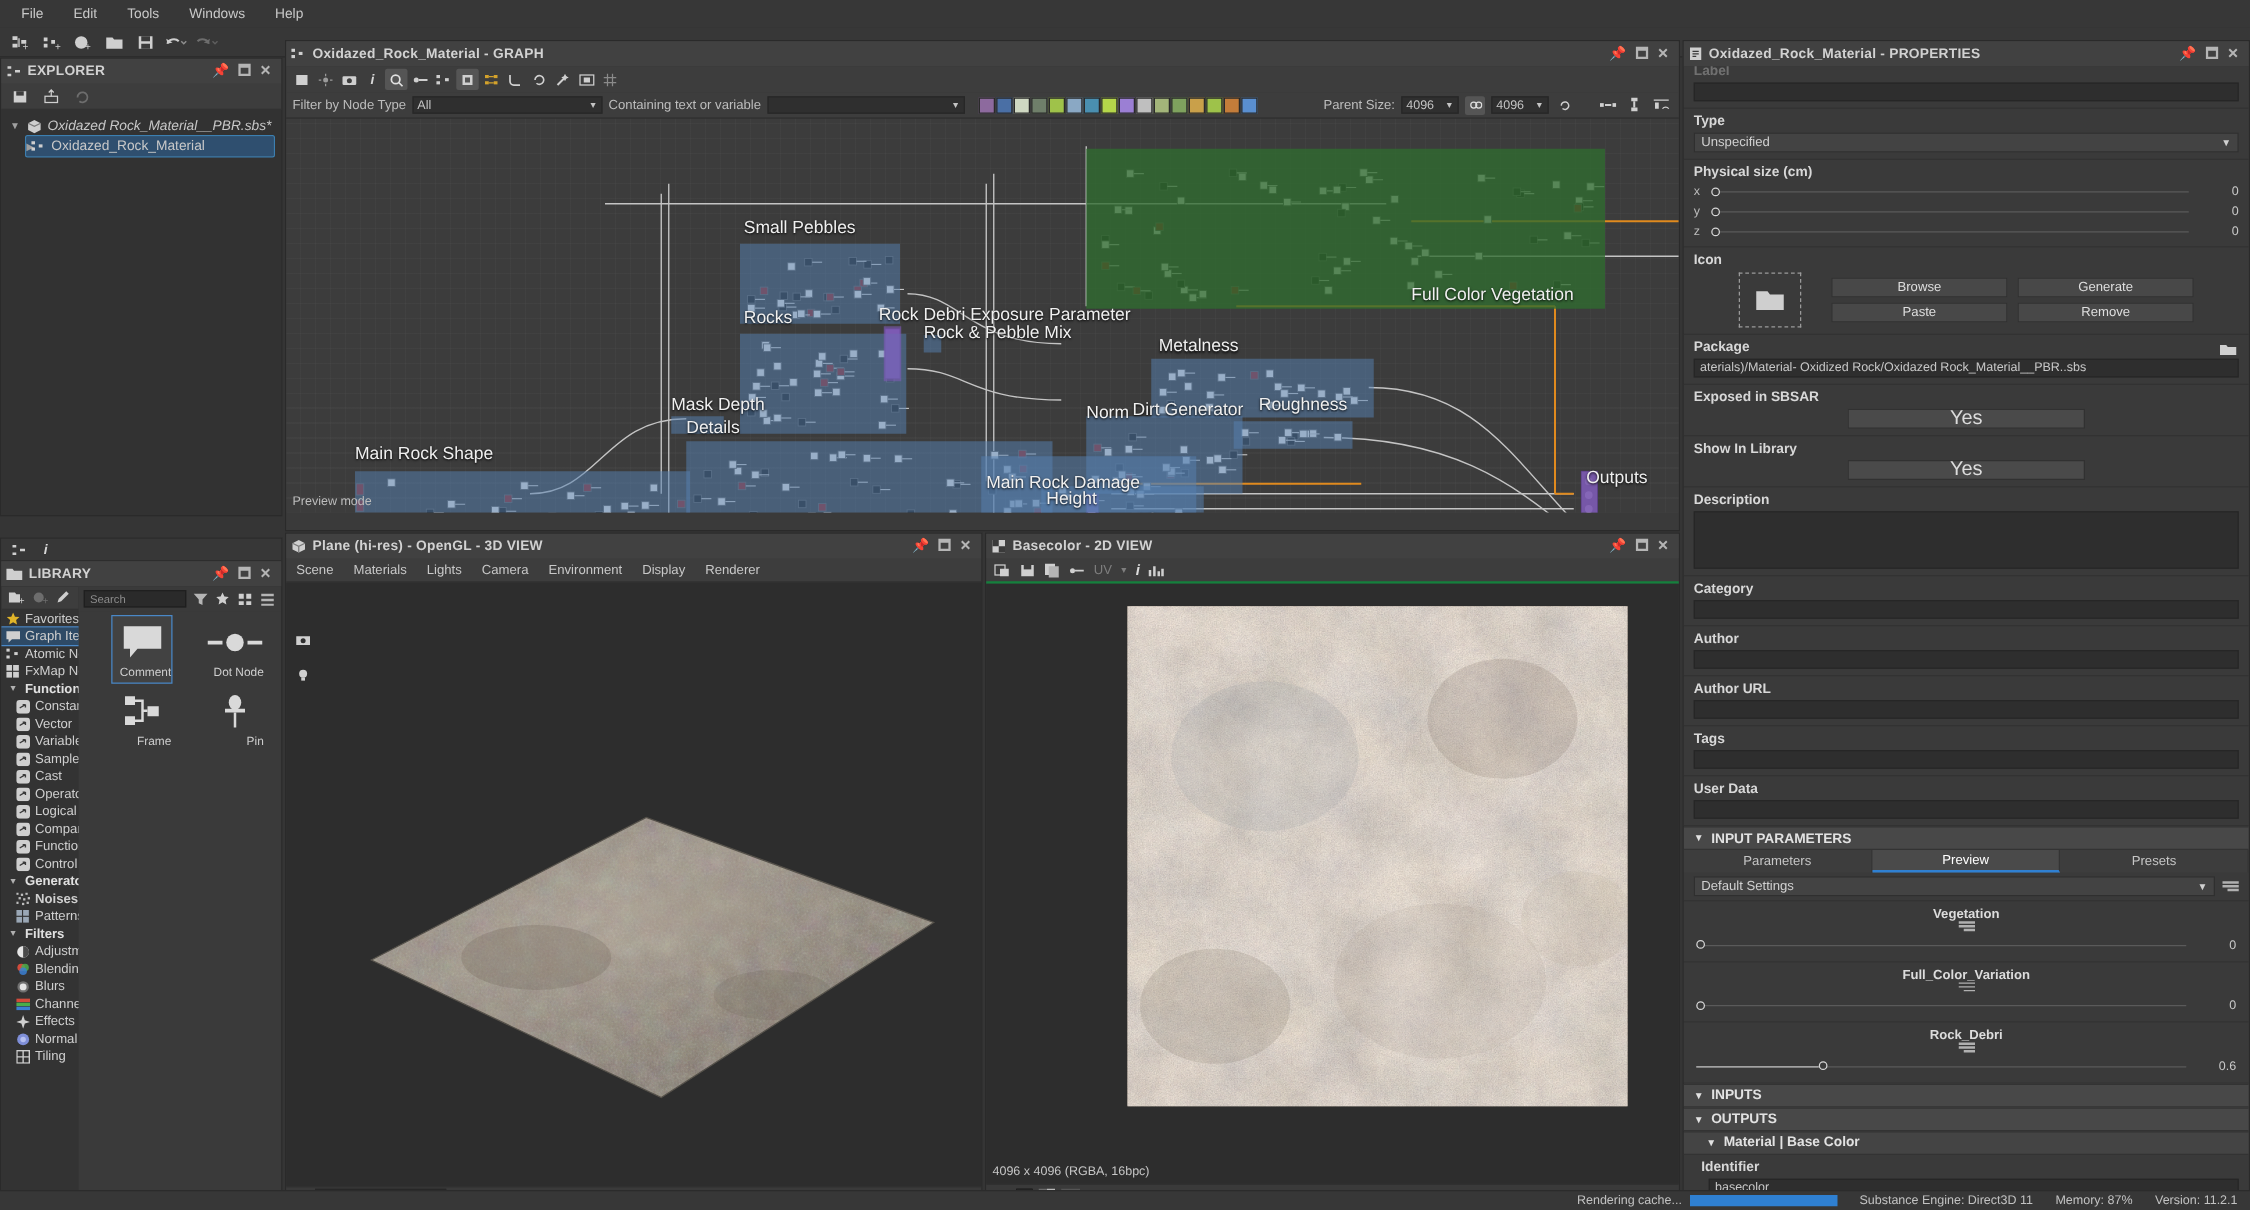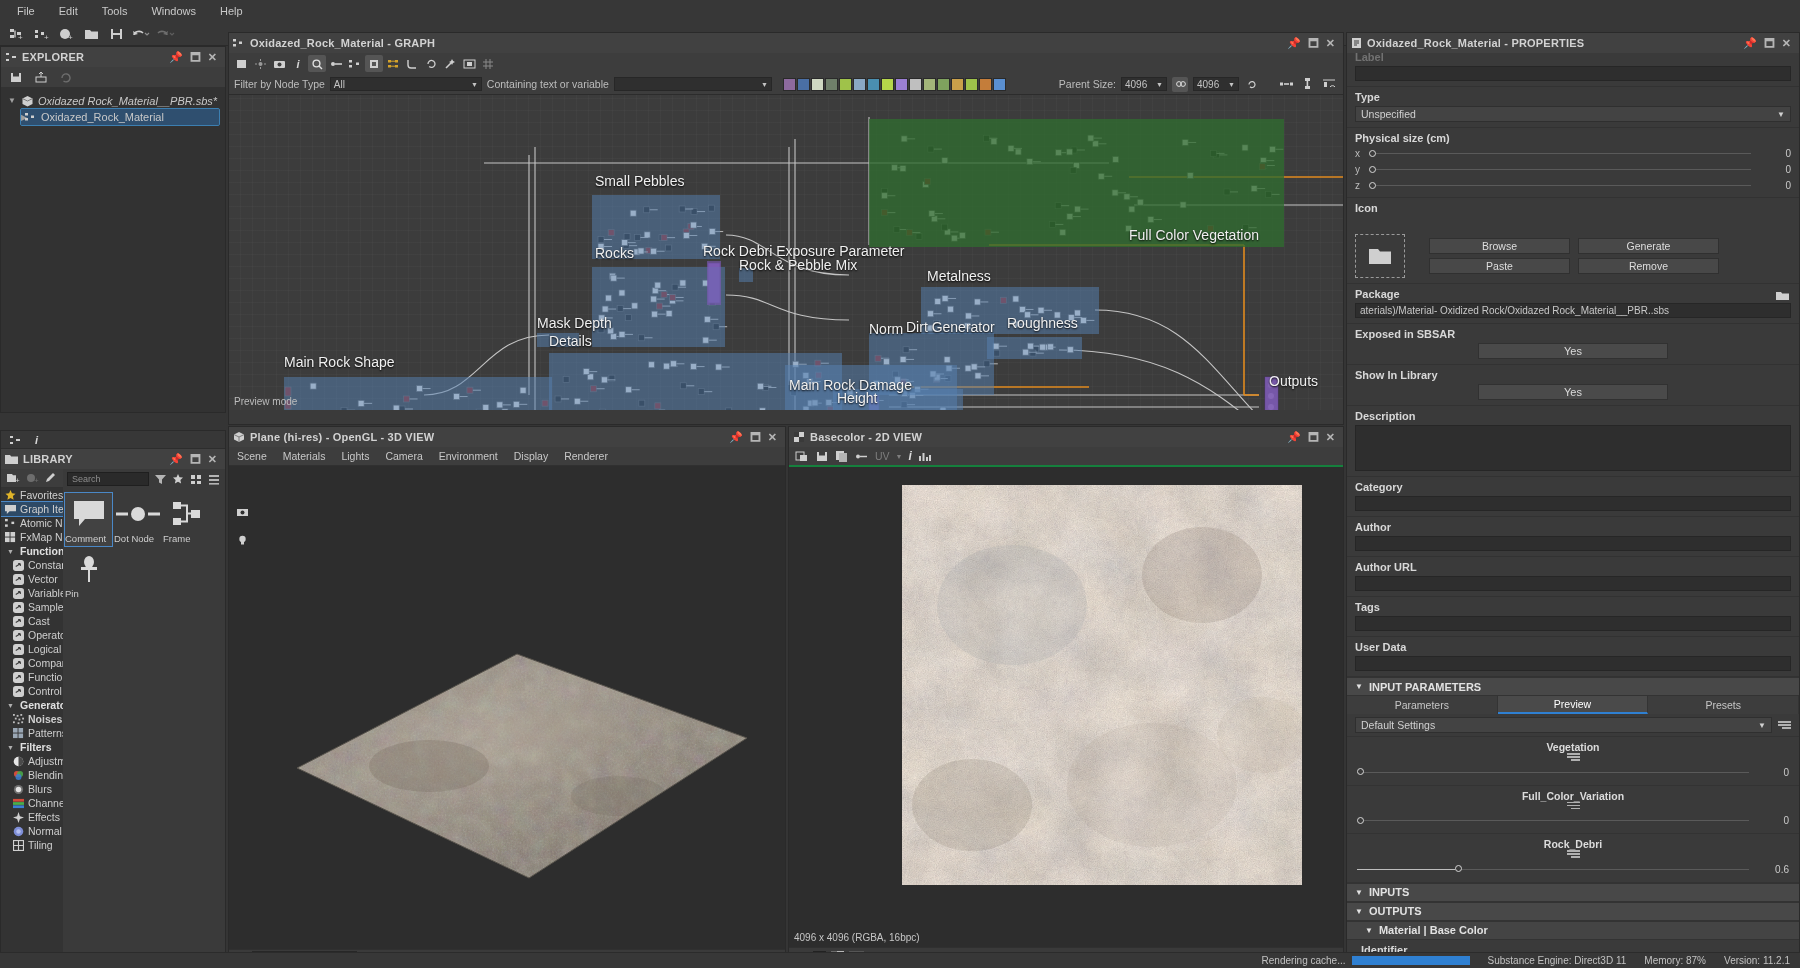--- a/index.html
+++ b/index.html
@@ -42,21 +42,21 @@
   .libbody { flex:1; display:flex; overflow:hidden; }
   .libleft { width:76px; background:#333; overflow:hidden; }
   .libright { flex:1; background:#3a3a3a; display:flex; flex-direction:column;}
   .librow { display:flex; align-items:center; height:14px; font-size:10.5px; padding-left:4px; gap:4px; color:#cfcfcf; white-space:nowrap;}
   .librow.sel { background:#2e4a66; outline:1px solid #4a88c7; }
   .librow.group { font-weight:bold; color:#e0e0e0; }
   .libicon { width:11px;height:11px;flex:0 0 auto; display:block;}
   .libsearchbar { height:20px; display:flex; align-items:center; gap:5px; padding:0 4px; background:#3a3a3a;}
   .searchbox { width:82px;height:14px;background:#2a2a2a;border:1px solid #1f1f1f;color:#8d8d8d;font-size:9px;padding:0 4px;line-height:13px;}
   .itemgrid { display:flex; flex-wrap:wrap; padding:4px 2px; gap:2px; }
-  .gitem { width:47px; text-align:left; padding:4px 0 2px; }
+  .gitem { width:47px; text-align:right; padding:4px 0 2px;margin-left:25px; }
   .gitem.sel { background:#424242; outline:1px solid #4a88c7; }
   .gitem .gi { height:34px; display:flex;align-items:center;justify-content:center; }
   .gitem .gl { font-size:9.5px; color:#cfcfcf; margin-top:2px;}
 
   
   #graph { left:228px; top:32px; width:1116px; height:393px; }
   .gtoolbar { height:21px; background:#3d3d3d; display:flex; align-items:center; padding:0 3px; gap:1px;}
   .gtoolbar .tb { width:18px;height:17px;display:flex;align-items:center;justify-content:center;border-radius:2px;}
   .gtoolbar .tb.on { background:#555; }
   .gfilter { height:21px; background:#3d3d3d; display:flex; align-items:center; padding:0 5px; gap:5px; border-bottom:1px solid #2c2c2c;}
@@ -97,21 +97,21 @@
             font-size:10px; color:#c8c8c8; padding:0 4px; line-height:13px; overflow:hidden; white-space:nowrap;}
   .pcombo { height:16px; background:#434343; border:1px solid #2f2f2f; display:flex; align-items:center; justify-content:space-between;
             padding:0 5px; font-size:10.5px; color:#d0d0d0;}
   .sliderrow { display:flex; align-items:center; gap:6px; height:13px;}
   .sliderrow .ax { width:8px; font-size:10px; color:#bdbdbd;}
   .track { flex:1; height:1px; background:#5a5a5a; position:relative;}
   .track .fill { position:absolute; left:0; top:0; height:1px; background:#bdbdbd;}
   .knob { position:absolute; width:7px; height:7px; border-radius:50%; border:1.5px solid #d6d6d6; background:#3a3a3a; top:-3.5px;}
   .val { width:34px; text-align:right; font-size:10px; color:#cacaca;}
   .btn { height:16px; background:#4a4a4a; border:1px solid #313131; display:flex;align-items:center;justify-content:center;
-         font-size:11px; color:#dcdcdc;}
+         font-size:16px; color:#dcdcdc;}
   .iconbox { width:50px;height:44px;border:1px dashed #9a9a9a; display:flex;align-items:center;justify-content:center;}
   .btnwide { height:16px; background:#484848; border:1px solid #303030; display:flex;align-items:center;justify-content:center;font-size:10.5px;color:#dedede;}
   .sect { height:19px; background:#484848; display:flex; align-items:center; gap:6px; padding:0 8px;
           font-size:11px; font-weight:bold; color:#e2e2e2; border-top:1px solid #333; border-bottom:1px solid #333;}
   .sect.sub { background:#444; padding-left:18px; }
   .tabs3 { display:flex; height:18px; }
   .tabs3 .t { flex:1; display:flex;align-items:center;justify-content:center; font-size:10.5px; color:#c6c6c6; background:#3d3d3d; border-right:1px solid #343434;}
   .tabs3 .t.act { background:#4a4a4a; color:#fff; border-bottom:2px solid #2f80d2;}
   .paramrow { padding:4px 10px 6px; border-bottom:1px solid #333;}
   .paramhead { display:flex; align-items:center; justify-content:space-between;flex-direction:column; }
@@ -1620,21 +1620,21 @@
               <span class="track">
                 <span class="knob" style="left:0%"></span>
               </span>
               <span class="val">0</span>
             </div>
           </div>
       </div>
 
       <div class="prow">
         <div class="plabel">Icon</div>
-        <div style="display:flex;gap:24px;align-items:center;margin-top:20px;">
+        <div style="display:flex;gap:24px;align-items:center;margin-top:4px;justify-content:center;">
           <div class="iconbox">
             <svg width="24" height="20">
                 <path d="M1 3h9l2 2.5h11V18H1z" fill="#cfcfcf"></path>
               </svg>
           </div>
           <div style="display:grid;grid-template-columns:1fr 1fr;gap:4px 8px;flex:1;max-width:290px;">
             <div class="btnwide">Browse</div>
             <div class="btnwide">Generate</div>
             <div class="btnwide">Paste</div>
             <div class="btnwide">Remove</div>

